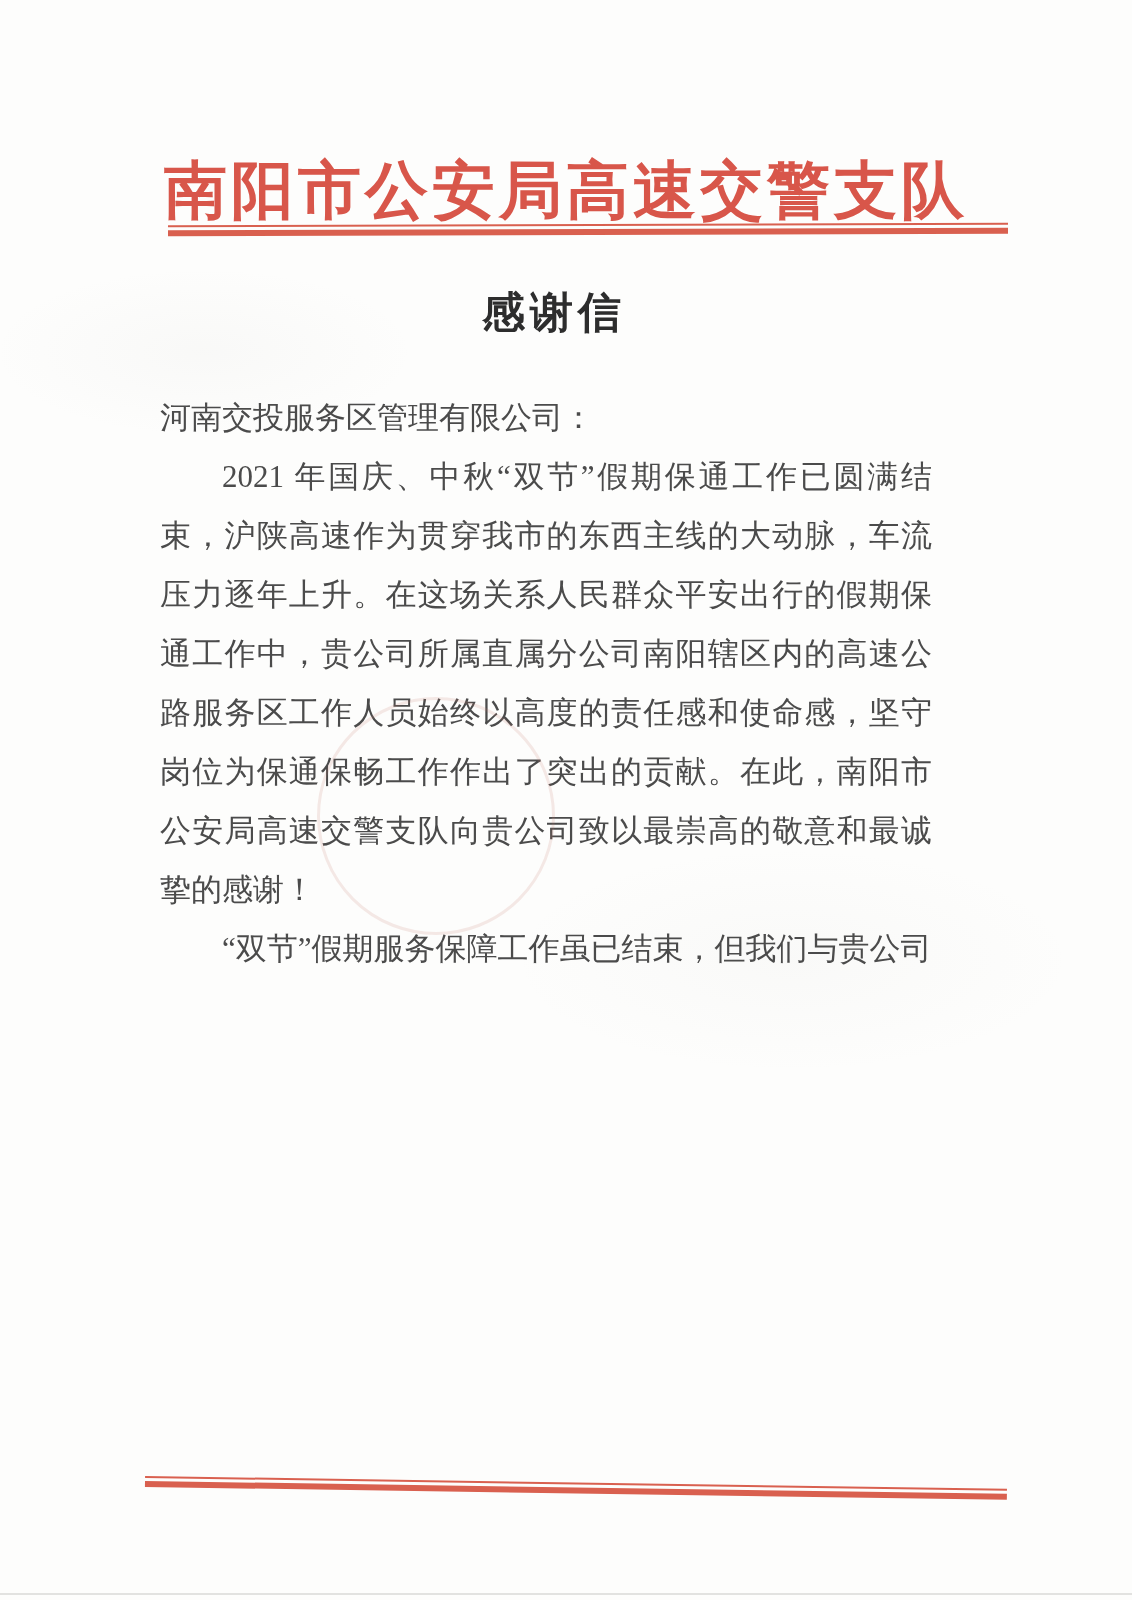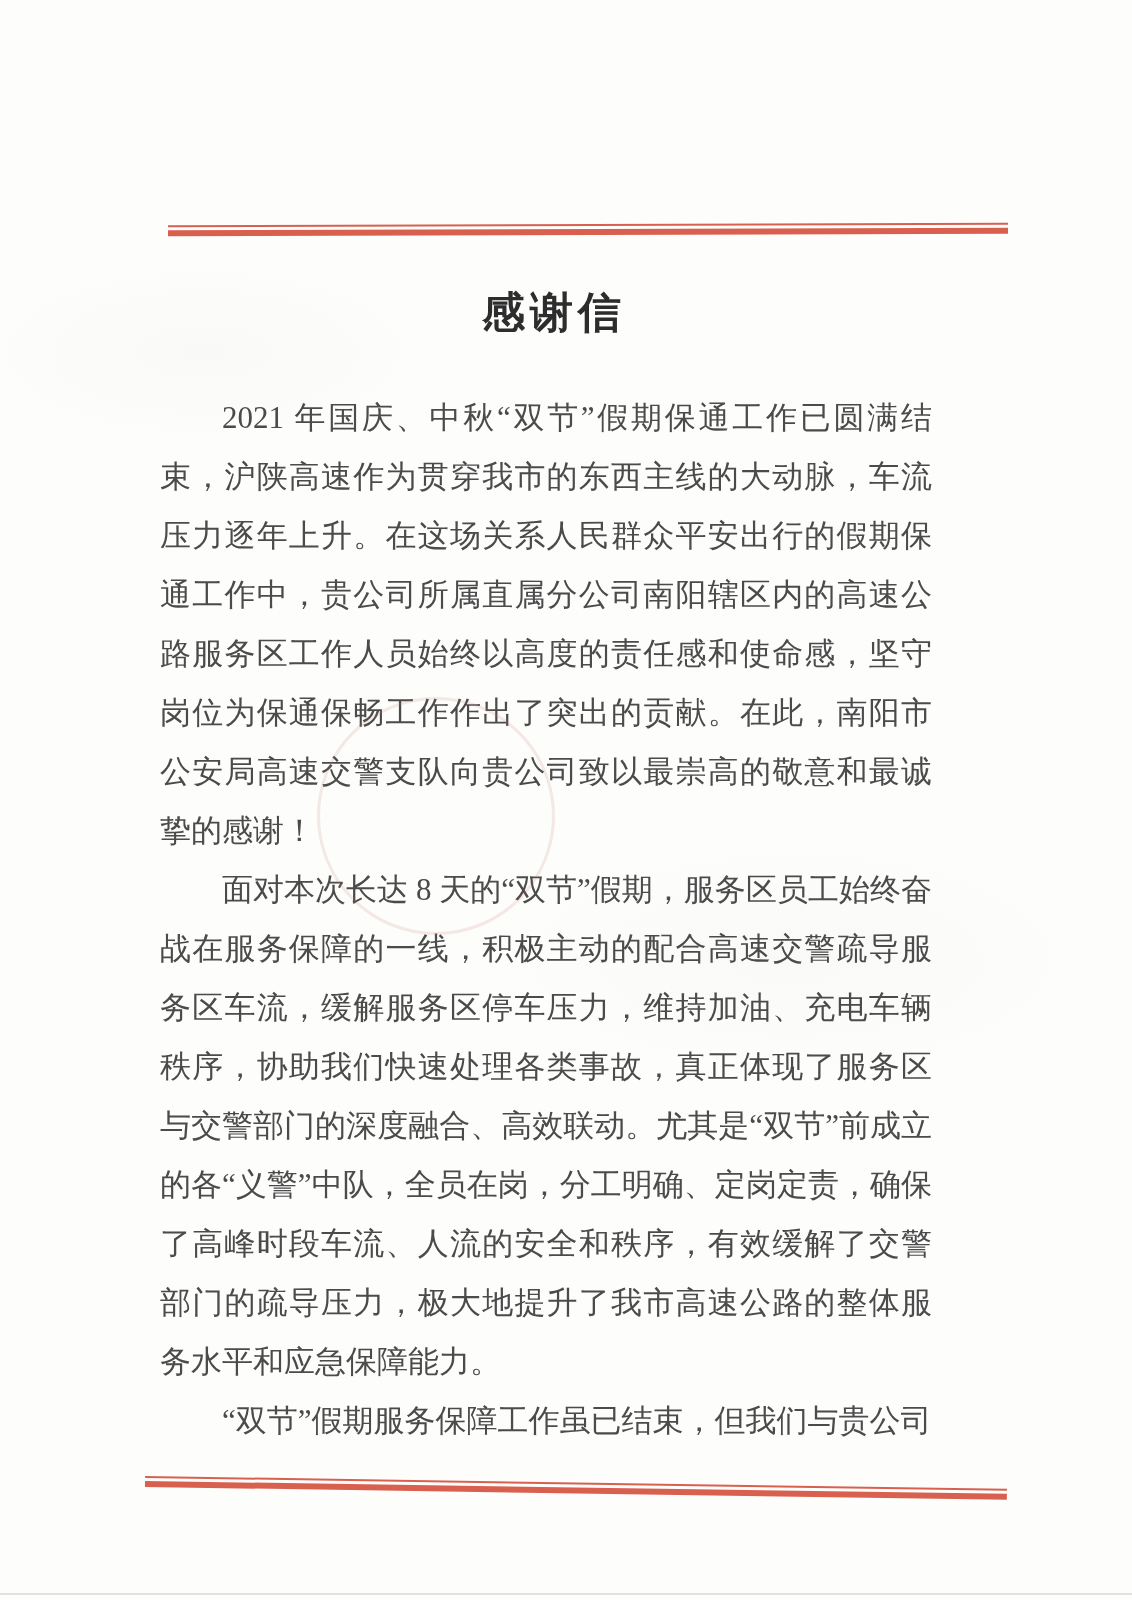--- a/index.html
+++ b/index.html
@@ -72,31 +72,32 @@
     bottom: 5px; left: 0; width: 100%;
     height: 2px;
     background: rgba(130, 130, 128, 0.22);
   }
 </style>
 </head>
 <body>
 
 <div class="page">
 
+  <div class="letterhead">南阳市公安局高速交警支队</div>
 
   <div class="rule top-rule">
     <div class="thin"></div>
     <div class="thick"></div>
   </div>
 
   <div class="doc-title">感谢信</div>
 
   <div class="body-text">
+    <p class="salutation">河南交投服务区管理有限公司：</p>
     <p class="para">2021 年国庆、中秋“双节”假期保通工作已圆满结束，沪陕高速作为贯穿我市的东西主线的大动脉，车流压力逐年上升。在这场关系人民群众平安出行的假期保通工作中，贵公司所属直属分公司南阳辖区内的高速公路服务区工作人员始终以高度的责任感和使命感，坚守岗位为保通保畅工作作出了突出的贡献。在此，南阳市公安局高速交警支队向贵公司致以最崇高的敬意和最诚挚的感谢！</p>
-    <p class="para">面对本次长达 8 天的“双节”假期，服务区员工始终奋战在服务保障的一线，积极主动的配合高速交警疏导服务区车流，缓解服务区停车压力，维持加油、充电车辆秩序，协助我们快速处理各类事故，真正体现了服务区与交警部门的深度融合、高效联动。尤其是“双节”前成立的各“义警”中队，全员在岗，分工明确、定岗定责，确保了高峰时段车流、人流的安全和秩序，有效缓解了交警部门的疏导压力，极大地提升了我市高速公路的整体服务水平和应急保障能力。</p>
     <p class="para">“双节”假期服务保障工作虽已结束，但我们与贵公司</p>
   </div>
 
   <div class="seal-bleed"></div>
 
   <div class="rule bottom-rule">
     <div class="thin"></div>
     <div class="thick"></div>
   </div>
 

